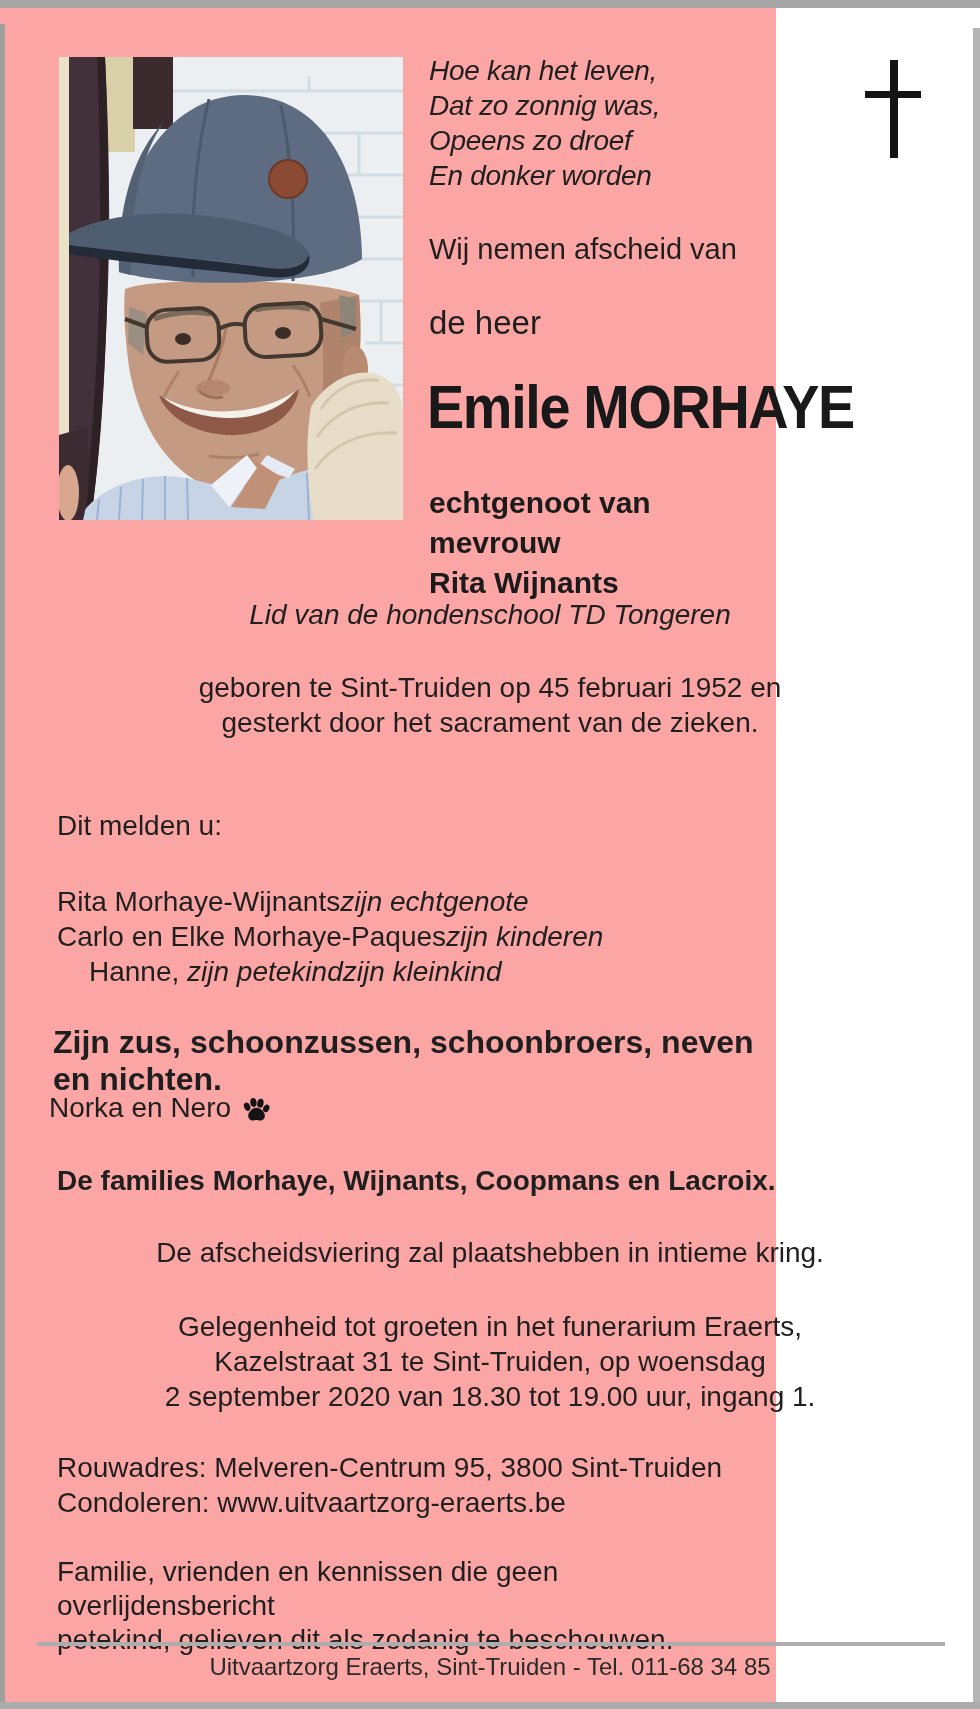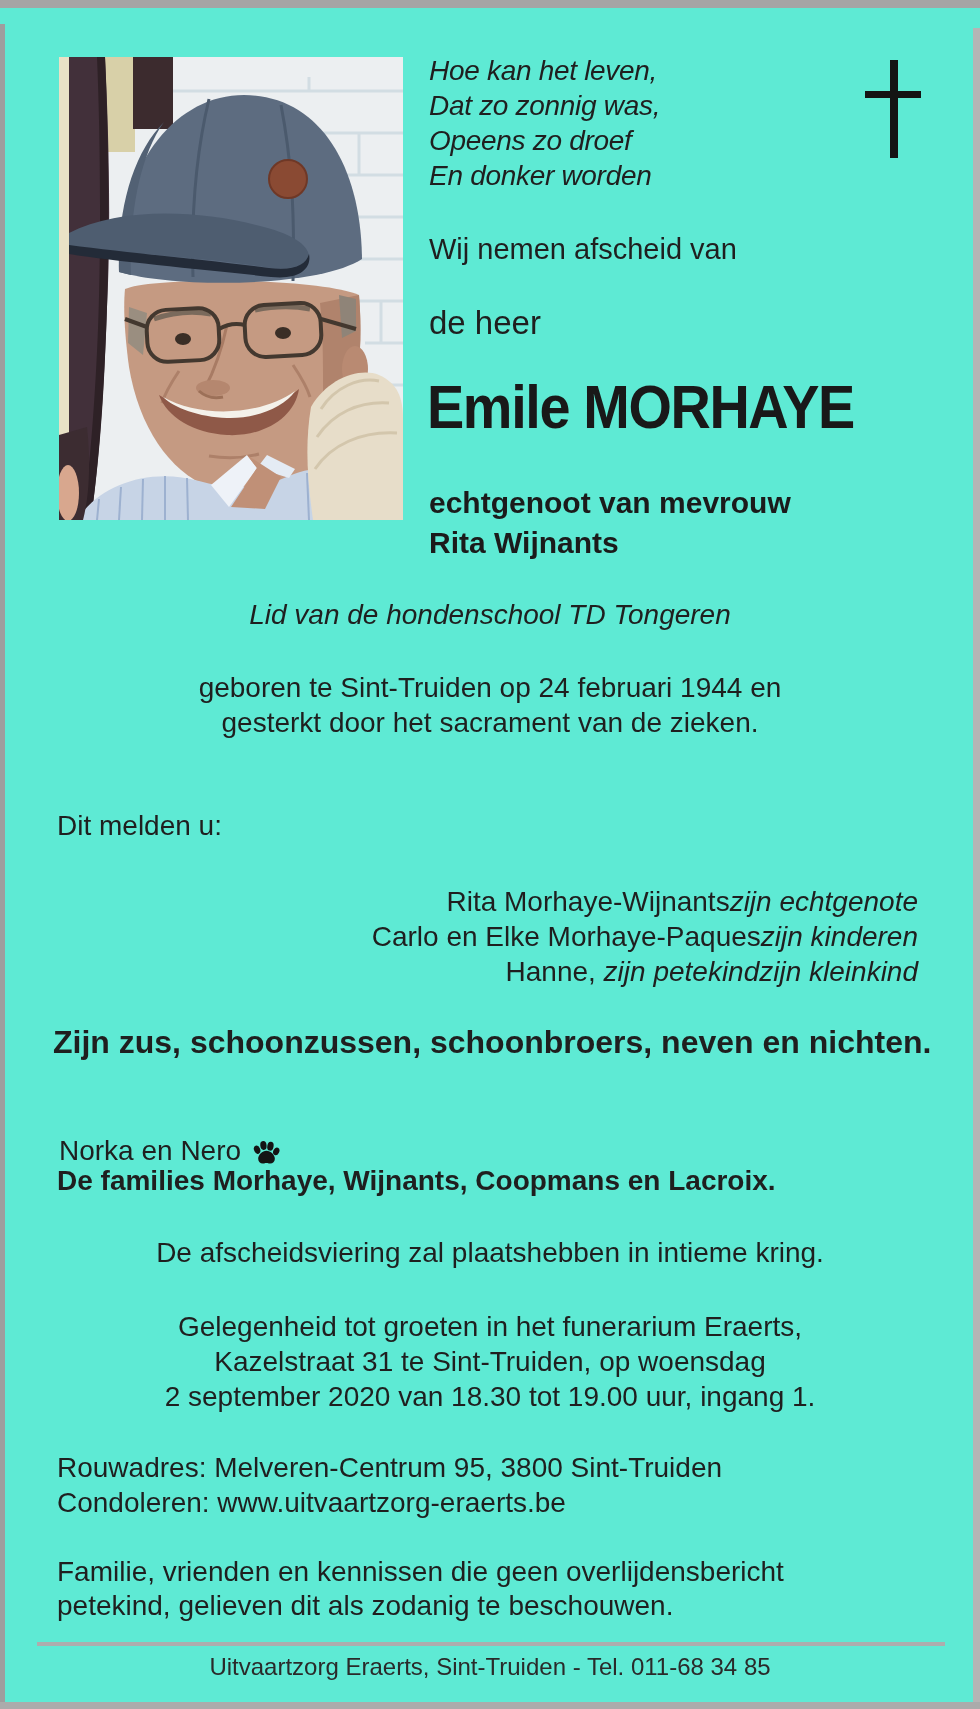--- a/index.html
+++ b/index.html
@@ -1,18 +1,18 @@
 <!DOCTYPE html>
 <html><head>
 <meta charset="utf-8">
 <style>
   html,body{margin:0;padding:0;background:#ffffff;}
   body{width:980px;height:1709px;overflow:hidden;position:relative;
        font-family:"Liberation Sans","DejaVu Sans",sans-serif;color:#1f1f1f;}
-  #card{position:absolute;left:0;top:0;width:980px;height:1709px;background:#5eead4;}
+  #card{position:absolute;left:0;top:0;width:776px;height:1709px;background:#fca5a5;}
 
   
   .frame{position:absolute;background:#a5a5a5;}
   .frame-top{left:0;top:0;width:980px;height:8px;}
   .frame-left{left:0;top:24px;width:5px;height:1685px;background:#9e9e9e;}
   .frame-right{left:973px;top:28px;width:7px;height:1681px;background:#b5b5b5;}
   .frame-bottom{left:0;top:1702px;width:980px;height:7px;background:#ababab;}
 
   .abs{position:absolute;}
   .italic{font-style:italic;}
@@ -28,27 +28,27 @@
             transform:scaleX(0.90);transform-origin:left center;white-space:nowrap;color:#191919;}
   .spouse{left:429px;top:483px;font-size:30px;font-weight:700;line-height:40px;color:#1b1b1b;}
 
   .cross{left:864px;top:60px;width:58px;height:100px;}
 
   .membership{left:57px;top:599px;width:866px;font-size:28px;}
   .lifedates{left:57px;top:670px;width:866px;font-size:28px;line-height:35px;}
   .announce{left:57px;top:810px;font-size:28px;}
 
   .relatives{left:57px;top:884px;width:861px;font-size:28px;line-height:35px;}
-  .rel-row{display:flex;justify-content:flex-end;}
+  .rel-row{display:flex;justify-content:flex-start;}
   .rel-row .nm{white-space:pre-wrap;}
   .rel-row.indent .nm{padding-left:32px;}
   .rel-row .rel{font-style:italic;}
 
   .extfam{left:53px;top:1024px;font-size:32px;font-weight:bold;}
-  .pets{left:59px;top:1092px;font-size:28px;display:flex;align-items:center;margin-top:43px;}
+  .pets{left:49px;top:1092px;font-size:28px;display:flex;align-items:center;}
   .pets svg{margin-left:11px;margin-top:4px;}
   .families{left:57px;top:1165px;font-size:28px;font-weight:bold;}
   .ceremony{left:57px;top:1237px;width:866px;font-size:28px;}
   .visitation{left:57px;top:1309px;width:866px;font-size:28px;line-height:35px;}
   .address{left:57px;top:1450px;font-size:28px;line-height:35px;}
   .notice{left:57px;top:1555px;font-size:28px;line-height:34px;}
 
   .divider{left:37px;top:1642px;width:908px;height:4px;background:#adadad;}
   .footer{left:57px;top:1653px;width:866px;font-size:24px;color:#2a2a2a;}
 </style>
@@ -175,21 +175,21 @@
   <div class="abs salutation">de heer</div>
   <div class="abs deceased">Emile MORHAYE</div>
   <div class="abs spouse">
     <div>echtgenoot van mevrouw</div>
     <div>Rita Wijnants</div>
   </div>
 
   <div class="abs membership center italic">Lid van de hondenschool TD Tongeren</div>
 
   <div class="abs lifedates center">
-    <div>geboren te Sint-Truiden op 24 februari 1944 en</div>
+    <div>geboren te Sint-Truiden op 45 februari 1952 en</div>
     <div>gesterkt door het sacrament van de zieken.</div>
   </div>
 
   <div class="abs announce">Dit melden u:</div>
 
   <div class="abs relatives">
     <div class="rel-row">
       <span class="nm"><span>Rita Morhaye-Wijnants</span><span class="italic"></span></span>
       <span class="rel">zijn echtgenote</span>
     </div>

